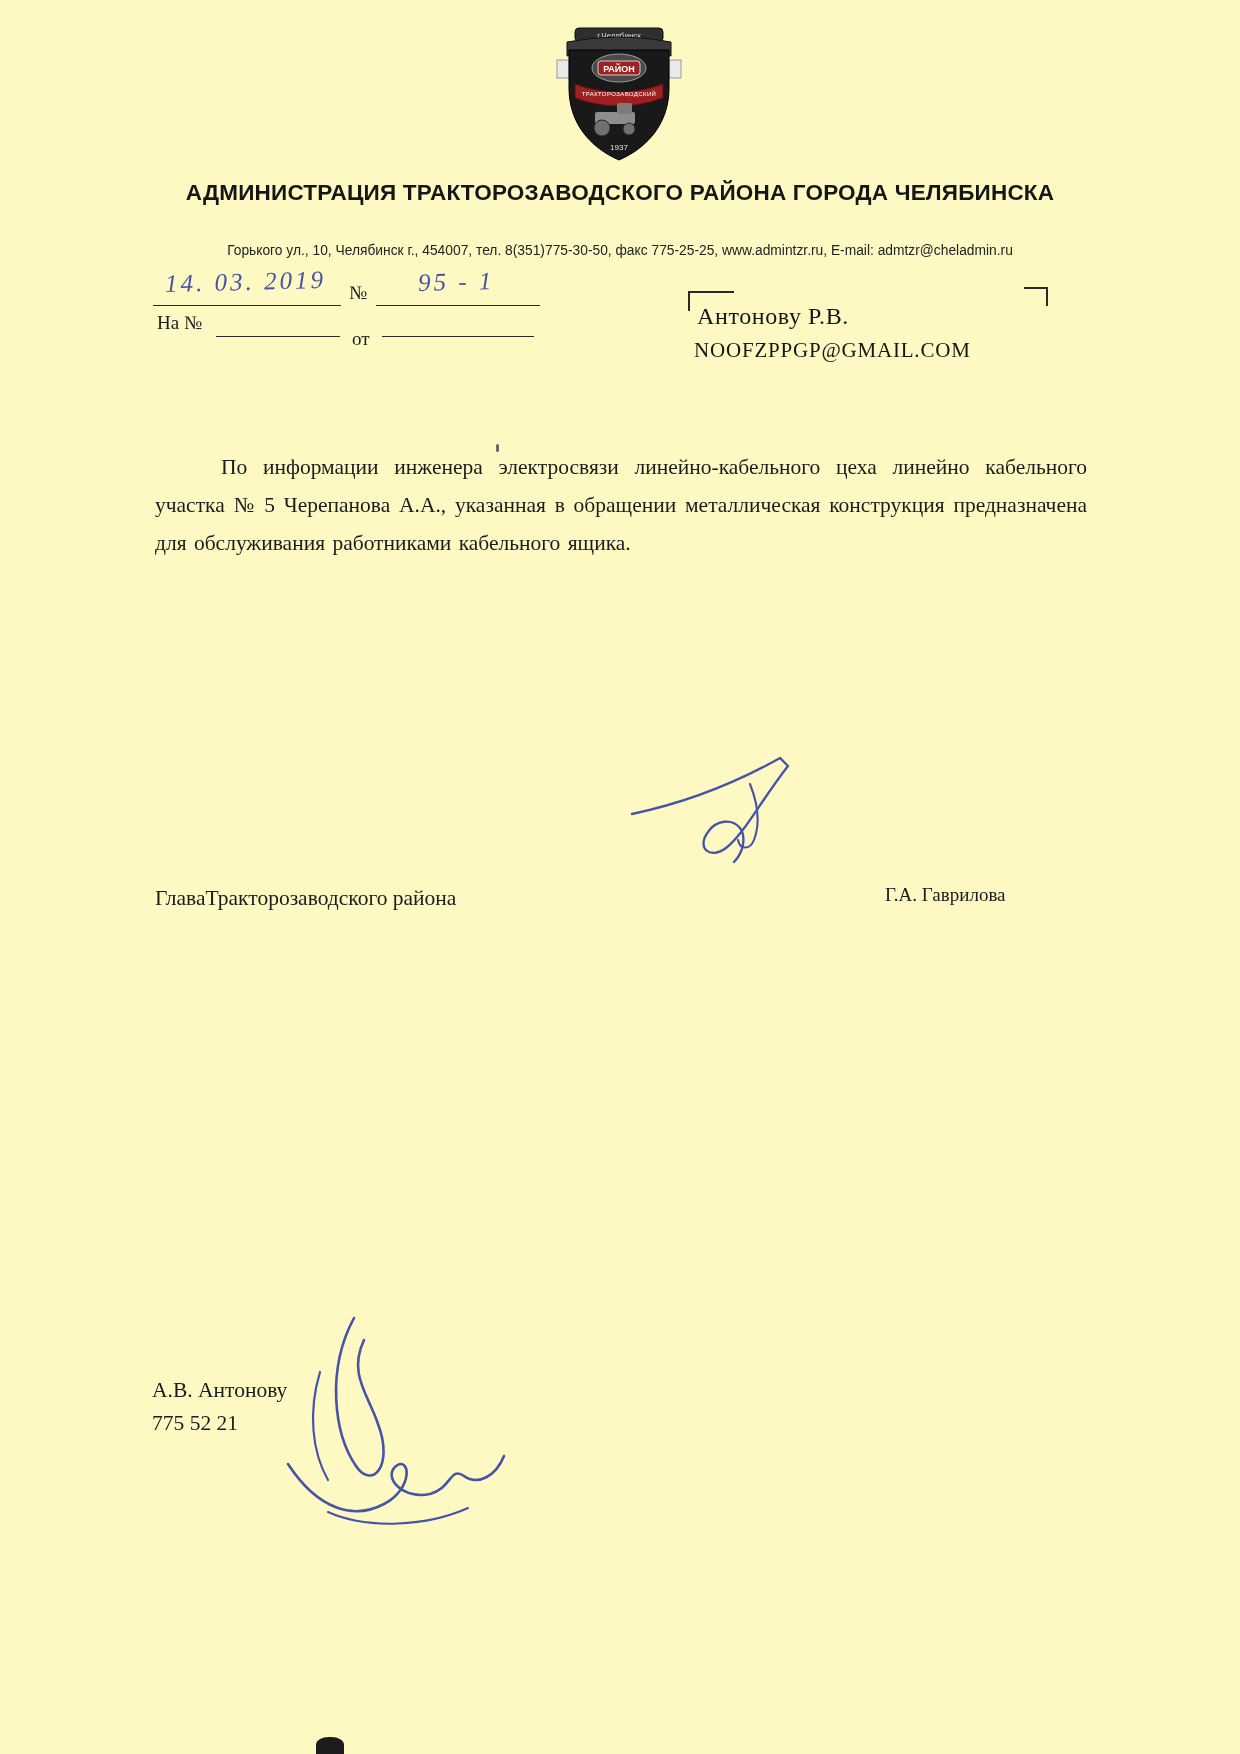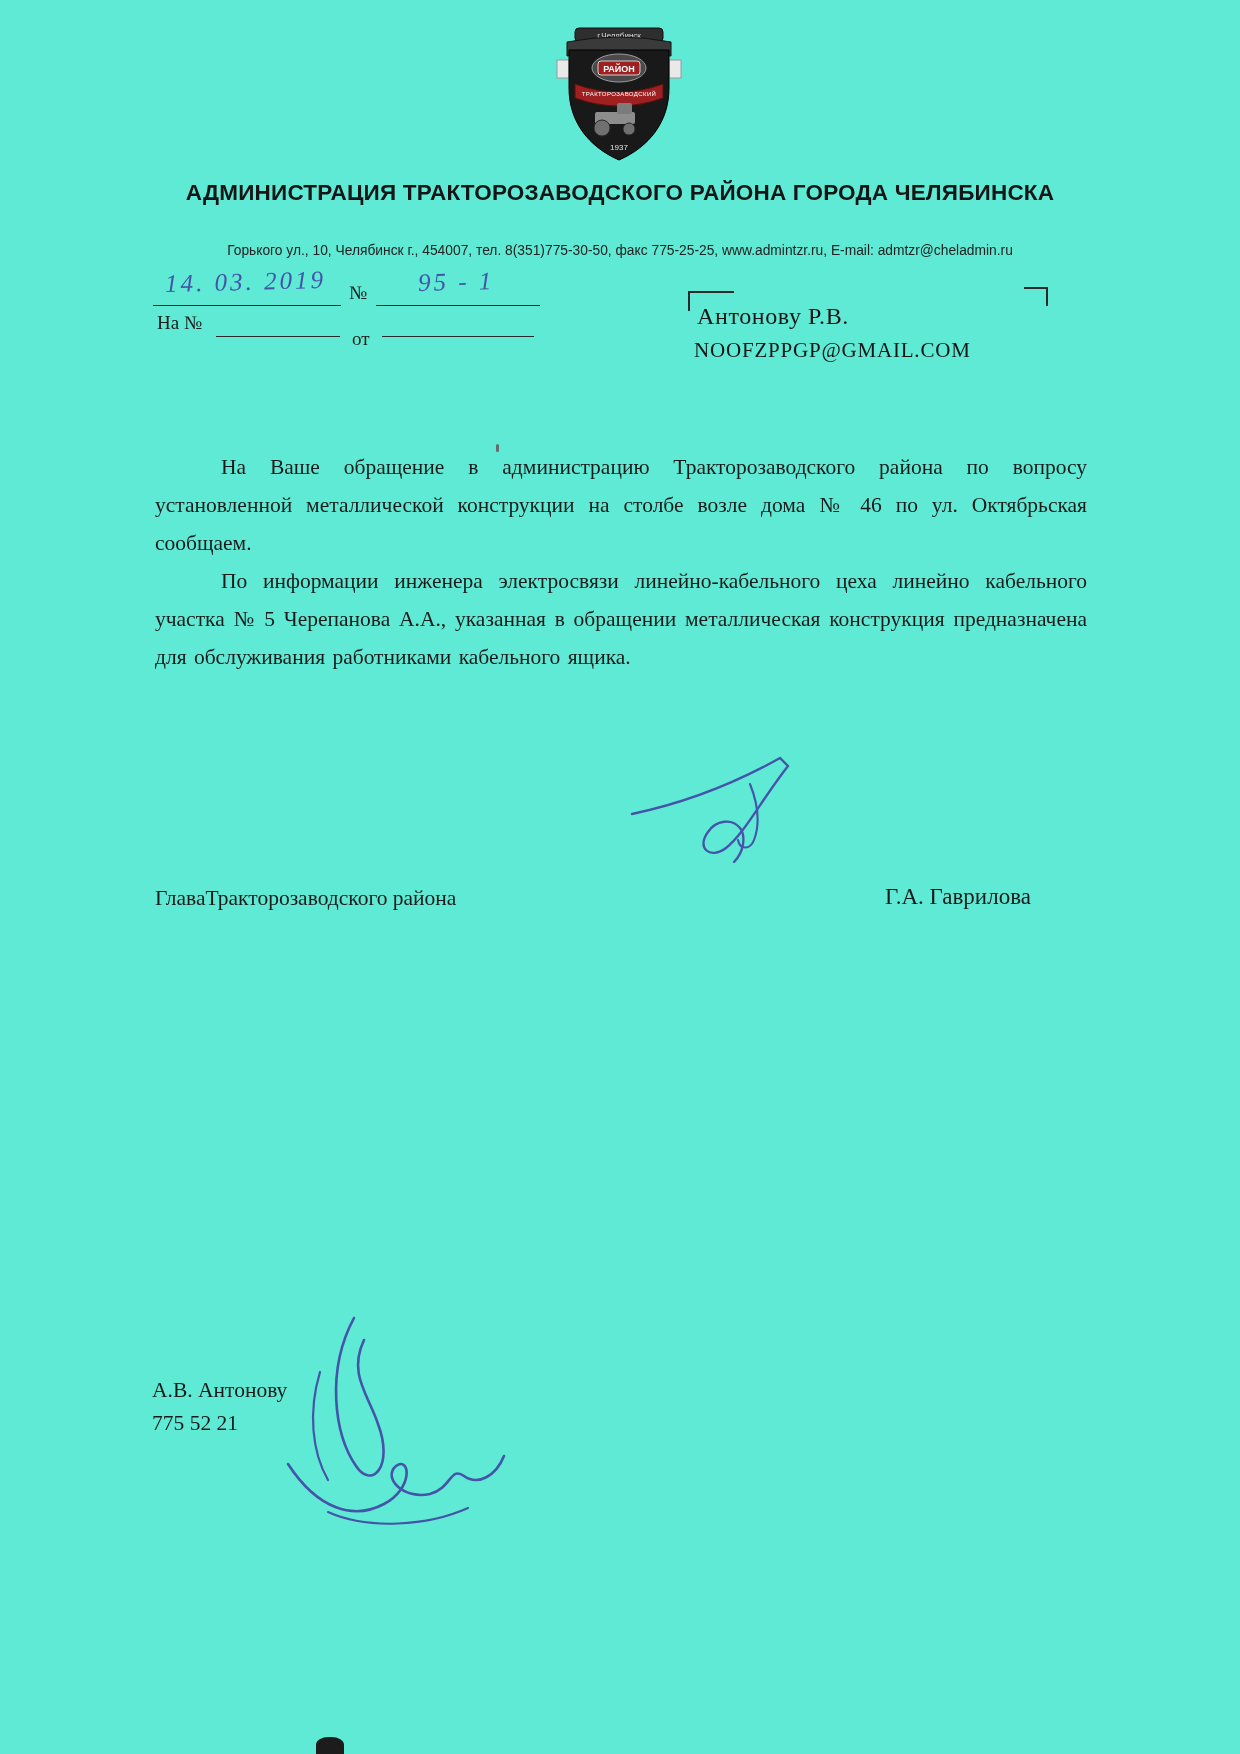--- a/index.html
+++ b/index.html
@@ -2,21 +2,21 @@
 <html><head>
 <meta charset="utf-8">
 <style>
   * { margin: 0; padding: 0; box-sizing: border-box; }
   html, body { background: #e8e8e8; }
   .page {
     position: relative;
     width: 1240px;
     height: 1754px;
     margin: 0 auto;
-    background: #5eead4;
+    background: #fef9c3;
     font-family: "Liberation Serif", serif;
     color: #1f1f1f;
     overflow: hidden;
   }
 
   
   .emblem { position: absolute; left: 545px; top: 26px; width: 148px; height: 138px; }
   .org-name {
     position: absolute; left: 110px; top: 180px; width: 1020px;
     font-family: "Liberation Sans", sans-serif;
@@ -59,21 +59,21 @@
   
   .body-text {
     position: absolute; left: 155px; top: 448px; width: 932px;
     font-size: 21.5px; line-height: 38px; text-align: justify;
     color: #1b1b1b;
   }
   .body-text p { text-indent: 66px; margin: 0; word-spacing: 2px; }
 
   
   .sig-title { position: absolute; left: 155px; top: 886px; font-size: 21.5px; color: #1b1b1b; }
-  .sig-name  { position: absolute; left: 885px; top: 884px; font-size: 23px; color: #1b1b1b; }
+  .sig-name  { position: absolute; left: 885px; top: 884px; font-size: 19px; color: #1b1b1b; }
   .sig-main  { position: absolute; left: 628px; top: 748px; }
 
   
   .exec-name  { position: absolute; left: 152px; top: 1378px; font-size: 21.5px; color: #1b1b1b; }
   .exec-phone { position: absolute; left: 152px; top: 1411px; font-size: 21.5px; color: #1b1b1b; }
   .sig-exec   { position: absolute; left: 258px; top: 1312px; }
 
   .bottom-mark {
     position: absolute; left: 316px; top: 1737px; width: 28px; height: 17px;
     background: #1c1c1c; border-radius: 45% 45% 0 0;
@@ -124,21 +124,20 @@
   <div class="u-line" style="left:382px; top:336px; width:152px;"></div>
 
   <div class="corner-tl"></div>
   <div class="corner-tr"></div>
   <div class="recipient-name">Антонову Р.В.</div>
   <div class="recipient-email">NOOFZPPGP@GMAIL.COM</div>
 
   <div class="speck"></div>
 
   <div class="body-text">
-    <p>На Ваше обращение в администрацию Тракторозаводского района по вопросу установленной металлической конструкции на столбе возле дома № 46 по ул. Октябрьская сообщаем.</p>
     <p>По информации инженера электросвязи линейно-кабельного цеха линейно кабельного участка № 5 Черепанова А.А., указанная в обращении металлическая конструкция предназначена для обслуживания работниками кабельного ящика.</p>
   </div>
 
   <div class="sig-title">ГлаваТракторозаводского района</div>
 
   <svg class="sig-main" width="185" height="125" viewBox="0 0 185 125">
     <path d="M4,66 C42,58 95,42 152,10 L160,18 C132,54 116,86 98,100 C82,112 68,100 80,84 C88,72 104,70 112,80 C118,88 116,104 106,114" fill="none" stroke="#4553a8" stroke-width="2.3" stroke-linecap="round"></path>
     <path d="M122,36 C130,56 132,76 126,92 C122,102 112,102 110,92" fill="none" stroke="#4553a8" stroke-width="2.1" stroke-linecap="round"></path>
   </svg>
 

